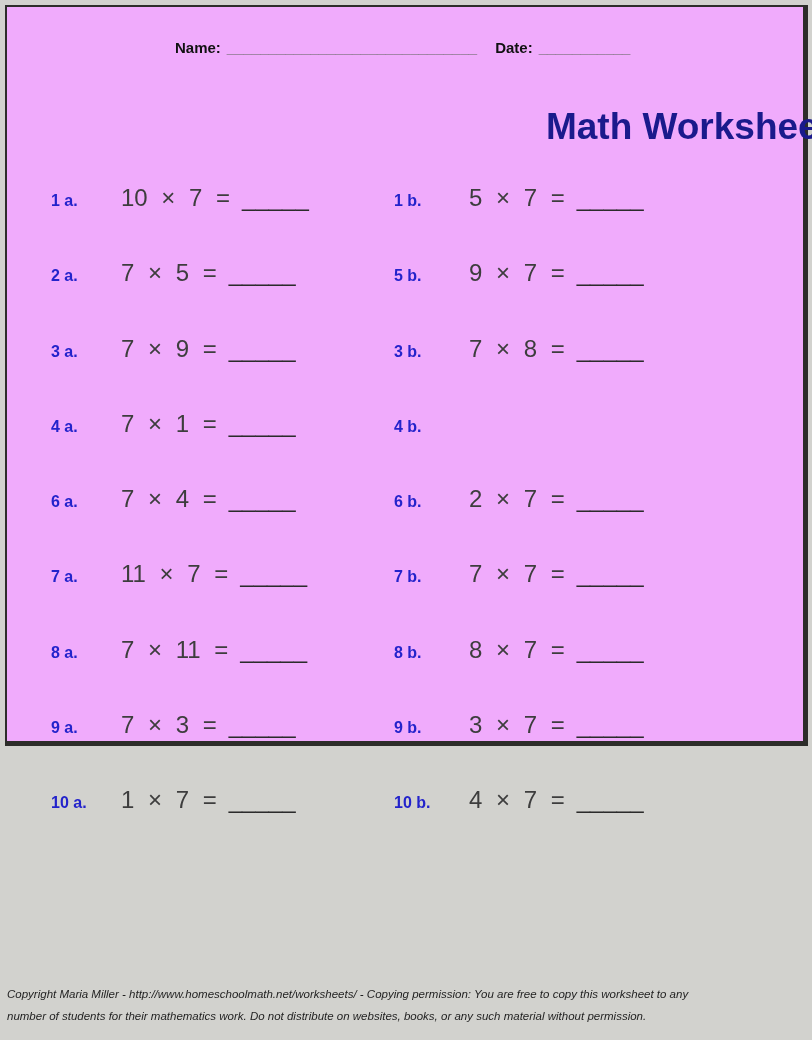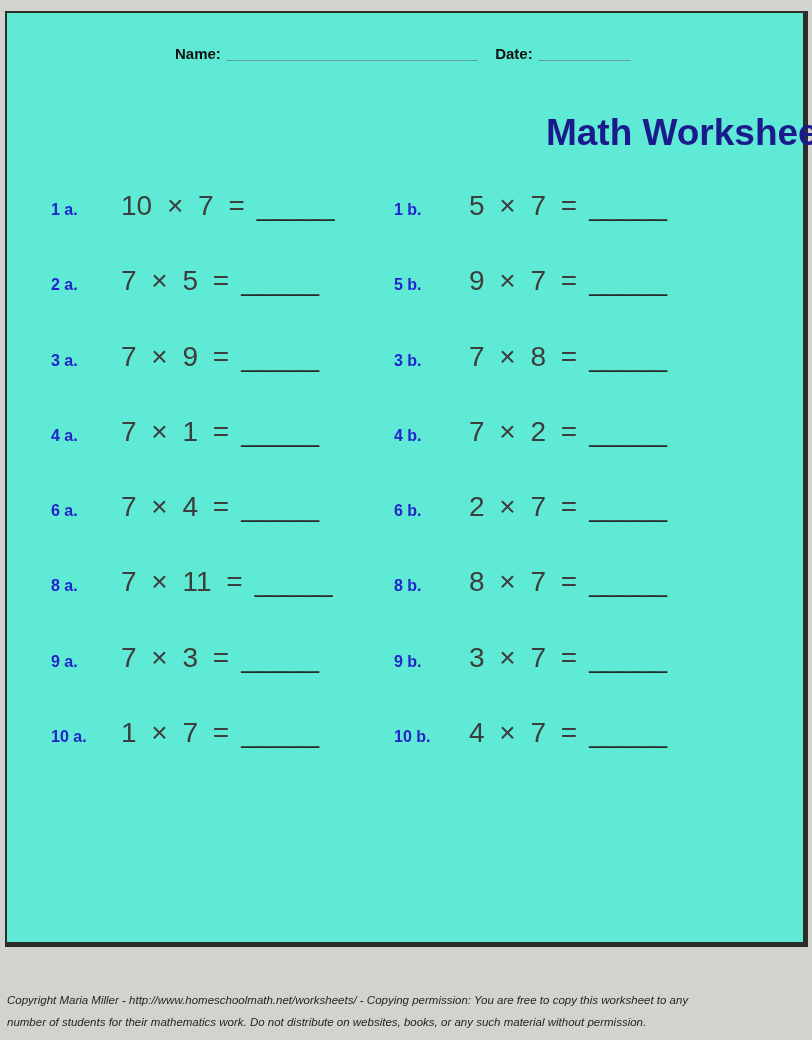--- a/index.html
+++ b/index.html
@@ -5,24 +5,24 @@
   html, body { margin: 0; padding: 0; }
   body {
     width: 812px; height: 1040px;
     background: #d2d2ce;
     font-family: "Liberation Sans", sans-serif;
     position: relative;
     overflow: hidden;
   }
   .page {
     position: absolute;
-    left: 5px; top: 11px;
-    width: 803px; height: 936px;
+    left: 5px; top: 5px;
+    width: 803px; height: 741px;
     box-sizing: border-box;
-    background: #5eead4;
+    background: #f0abfc;
     border: 2px solid #2d2d2a;
     border-right-width: 5px;
     border-bottom-width: 5px;
   }
   .header-row {
     position: absolute;
     left: 168px; top: 32px;
     white-space: nowrap;
     font-size: 15px;
     font-weight: bold;
@@ -60,21 +60,21 @@
     padding-top: 24px;
     align-items: baseline;
   }
   .problem-number {
     font-size: 16px;
     font-weight: bold;
     color: #2323cb;
     white-space: nowrap;
   }
   .equation {
-    font-size: 28px;
+    font-size: 24px;
     color: #3d3d3d;
     word-spacing: 7px;
     white-space: nowrap;
   }
   .answer-blank {
     color: #2b2b2b;
     margin-left: 12px;
     word-spacing: 0;
     letter-spacing: 0;
   }
@@ -120,31 +120,36 @@
       <span class="problem-number">3 a.</span>
       <span class="equation"><span>7 × 9 =</span><span class="answer-blank">_____</span></span>
       <span class="problem-number">3 b.</span>
       <span class="equation"><span>7 × 8 =</span><span class="answer-blank">_____</span></span>
     </div>
 
     <div class="problem-row">
       <span class="problem-number">4 a.</span>
       <span class="equation"><span>7 × 1 =</span><span class="answer-blank">_____</span></span>
       <span class="problem-number">4 b.</span>
-      <span class="equation"><span>7 × 2 =</span><span class="answer-blank">_____</span></span>
     </div>
 
 
     <div class="problem-row">
       <span class="problem-number">6 a.</span>
       <span class="equation"><span>7 × 4 =</span><span class="answer-blank">_____</span></span>
       <span class="problem-number">6 b.</span>
       <span class="equation"><span>2 × 7 =</span><span class="answer-blank">_____</span></span>
     </div>
 
+    <div class="problem-row">
+      <span class="problem-number">7 a.</span>
+      <span class="equation"><span>11 × 7 =</span><span class="answer-blank">_____</span></span>
+      <span class="problem-number">7 b.</span>
+      <span class="equation"><span>7 × 7 =</span><span class="answer-blank">_____</span></span>
+    </div>
 
     <div class="problem-row">
       <span class="problem-number">8 a.</span>
       <span class="equation"><span>7 × 11 =</span><span class="answer-blank">_____</span></span>
       <span class="problem-number">8 b.</span>
       <span class="equation"><span>8 × 7 =</span><span class="answer-blank">_____</span></span>
     </div>
 
     <div class="problem-row">
       <span class="problem-number">9 a.</span>

